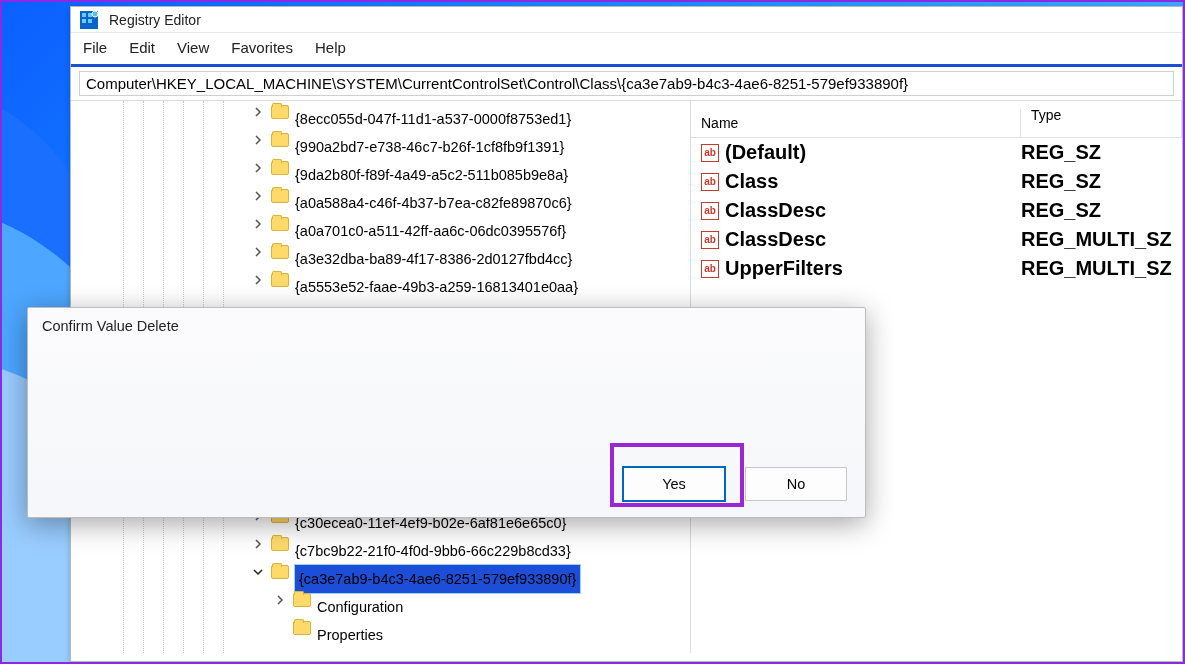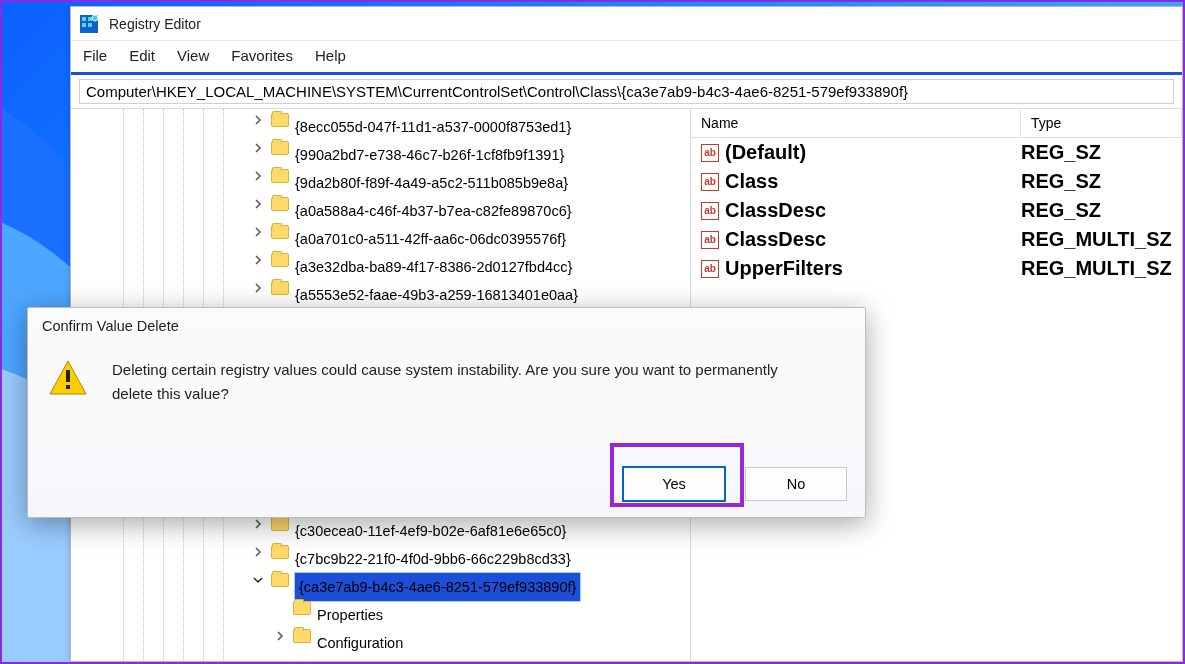--- a/index.html
+++ b/index.html
@@ -7,21 +7,21 @@
   
   .bgshape { position: absolute; border-radius: 50%; }
   .s1 { width: 400px; height: 400px; left: -300px; top: 80px; background: #1a6fff; }
   .s2 { width: 500px; height: 500px; left: -350px; top: 200px; background: #4da6ff; }
   .s3 { width: 600px; height: 600px; left: -400px; top: 350px; background: #99ccff; }
 
   .window {
     position: absolute; left: 68px; top: 4px; width: 1113px; height: 656px;
     background: #ffffff; border: 1px solid #b9b9b9; box-shadow: 0 2px 6px rgba(0,0,0,.2);
   }
-  .titlebar { display: flex; align-items: center; height: 34px; padding: 0 8px; border-bottom: 1px solid #e8e8e8; }
+  .titlebar { display: flex; align-items: center; height: 26px; padding: 0 8px; border-bottom: 1px solid #e8e8e8; }
   .tb-icon { width: 20px; height: 20px; margin-right: 10px; display: inline-flex; align-items: center; justify-content: center; }
   .tb-title { font-size: 14px; color: #222; }
   .menubar { display: flex; gap: 22px; padding: 6px 12px 8px; font-size: 15px; color: #222; border-bottom: 3px solid #1d4ed8;}
   .menubar span { cursor: default; }
   .addressbar { padding: 4px 8px; border-bottom: 1px solid #dcdcdc; }
   .addressbar input { width: 100%; border: 1px solid #cfcfcf; padding: 3px 6px; font-size: 15px; font-family: inherit; outline: none; }
 
   .content { display: flex; height: calc(100% - 34px - 36px - 32px); }
   .treepanel { width: 620px; border-right: 1px solid #dcdcdc; overflow: hidden; padding-top: 4px; position: relative;}
   .listpanel { flex: 1; overflow: hidden; }
@@ -31,21 +31,21 @@
   .tree-row.deeper { padding-left: 162px; }
   .expander { width: 14px; height: 14px; margin-right: 6px; display: inline-flex; align-items: center; justify-content: center; color: #555; font-size: 10px;}
   .folder { width: 18px; height: 14px; background: #ffd96a; border: 1px solid #d9b33a; border-radius: 2px; margin-right: 6px; position: relative;}
   .folder::before { content:""; position:absolute; left:0; top:-3px; width:8px; height:3px; background:#ffd96a; border:1px solid #d9b33a; border-bottom:none; border-radius:2px 2px 0 0;}
   .tree-row.selected .label { background: #1d4ed8; outline: 1px solid #99d1ff; padding: 0 4px;}
   .vlines { position:absolute; left:0; top:0; bottom:0; width:180px; pointer-events:none;}
   .vlines div { position:absolute; top:0; bottom:0; border-left:1px dotted #c8c8c8;}
 
   .list-header { display: flex; font-size: 14px; border-bottom: 1px solid #e1e1e1; }
   .list-header div { padding: 6px 10px; border-right: 1px solid #e1e1e1; }
-  .col-name { width: 330px; }
+  .col-name { width: 330px; margin-top: 8px; }
   .col-type { flex:1; }
   .list-body { font-size: 20px; font-weight: bold; }
   .list-row { display: flex; align-items: center; height: 29px; }
   .val-icon { width: 18px; height: 18px; margin: 0 6px 0 10px; border: 1px solid #c93a2b; background: #fff; position: relative; font-size: 10px; font-weight: bold; color: #c93a2b; display:flex; align-items:center; justify-content:center;}
   .val-icon::after { content: "ab"; }
   .val-name { width: 296px; }
   .val-type { }
 
   
   .dialog {
@@ -193,32 +193,32 @@
           <div class="tree-row selected">
             <span class="expander">
               <svg width="10" height="10" viewBox="0 0 10 10">
                 <path d="M1 3 L5 7 L9 3" fill="none" stroke="#222" stroke-width="1.5"></path>
               </svg>
             </span>
             <span class="folder"></span>
             <span class="label">{ca3e7ab9-b4c3-4ae6-8251-579ef933890f}</span>
           </div>
           <div class="tree-row deeper">
+            <span class="expander">
+              <svg width="10" height="10" viewBox="0 0 10 10">
+                <path d="M3 1 L7 5 L3 9" fill="none" stroke="#555" stroke-width="1.5"></path>
+              </svg>
+            </span>
+            <span class="folder"></span>
+            <span class="label">Configuration</span>
+          </div>
+          <div class="tree-row deeper">
             <span class="expander"></span>
             <span class="folder"></span>
             <span class="label">Properties</span>
-          </div>
-          <div class="tree-row deeper">
-            <span class="expander">
-              <svg width="10" height="10" viewBox="0 0 10 10">
-                <path d="M3 1 L7 5 L3 9" fill="none" stroke="#555" stroke-width="1.5"></path>
-              </svg>
-            </span>
-            <span class="folder"></span>
-            <span class="label">Configuration</span>
           </div>
           <div class="tree-row">
             <span class="label">{cdcf0939-b75b-4630-bf76-80f7ba655884}</span>
           </div>
         </div>
     </div>
     <div class="listpanel">
       <div class="list-header">
         <div class="col-name">Name</div>
         <div class="col-type">Type</div>
@@ -249,29 +249,19 @@
             <span class="val-name">UpperFilters</span>
             <span class="val-type">REG_MULTI_SZ</span>
           </div>
         </div>
     </div>
   </div>
 </div>
 
 <div class="dialog">
   <div class="dialog-title">Confirm Value Delete</div>
-  <div class="dialog-body">
-    <span class="warn-icon">
-      <svg viewBox="0 0 40 40" width="40" height="40">
-        <polygon points="20,3 38,36 2,36" fill="#ffcc00" stroke="#b38600" stroke-width="1"></polygon>
-        <rect x="18" y="12" width="4" height="12" fill="#222"></rect>
-        <rect x="18" y="27" width="4" height="4" fill="#222"></rect>
-      </svg>
-    </span>
-    <div class="dialog-text">Deleting certain registry values could cause system instability. Are you sure you want to permanently delete this value?</div>
-  </div>
   <div class="dialog-buttons">
     <button class="dbtn primary">Yes</button>
     <button class="dbtn">No</button>
   </div>
 </div>
 
 <div class="highlight-box hl1"></div>
 
 </body></html>

